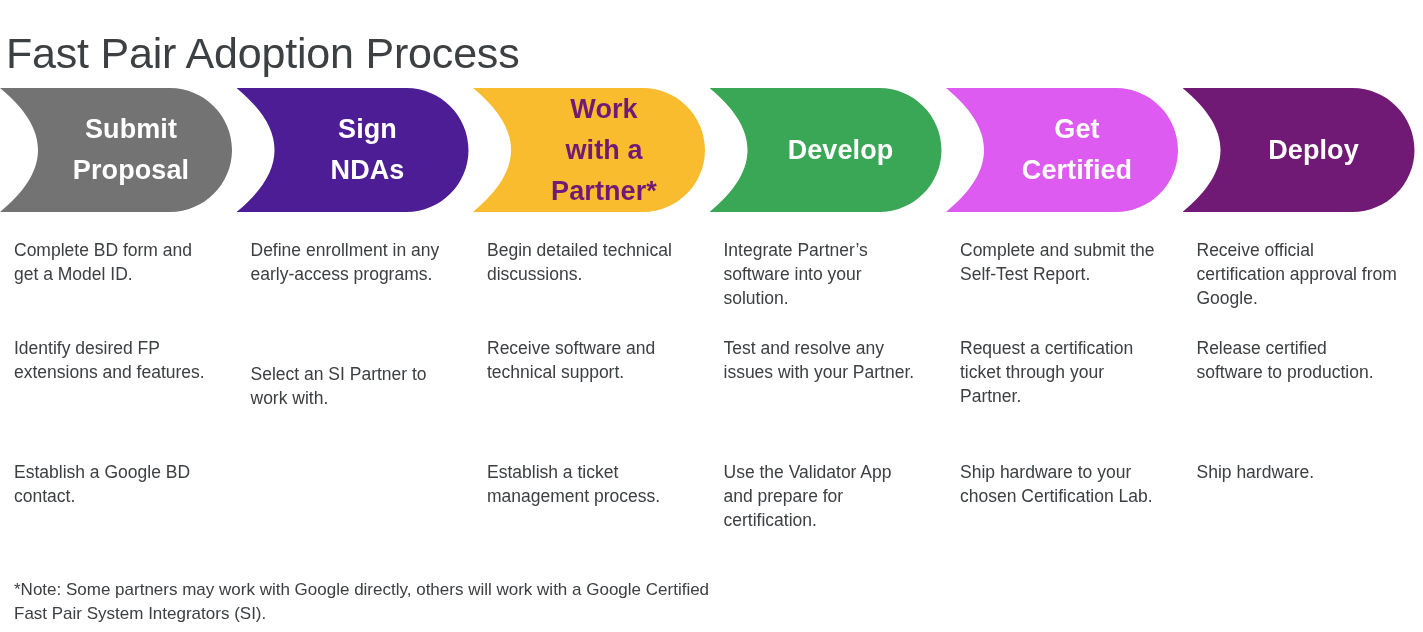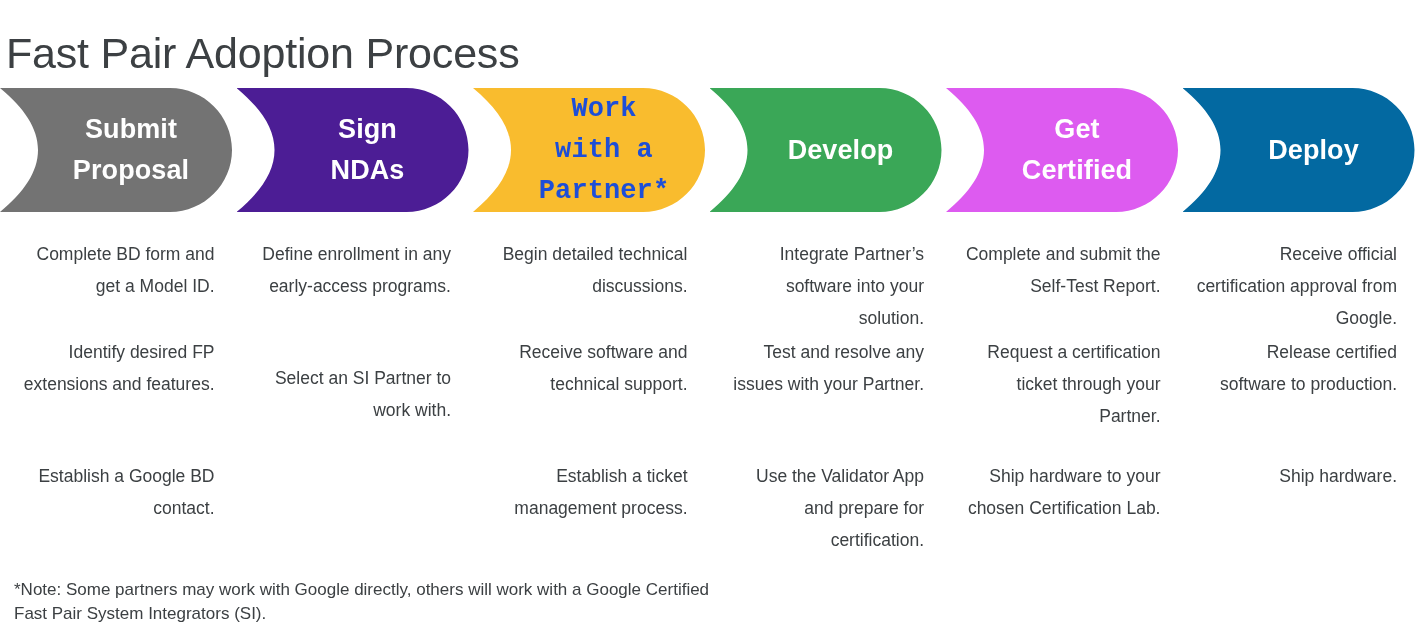--- a/index.html
+++ b/index.html
@@ -79,26 +79,25 @@
     display: flex;
   }
   .column {
     width: 236.5px;
     padding-right: 22px;
     padding-left: 14px;
   }
   .column:first-child { padding-left: 14px; }
   .step-item {
     font-size: 17.5px;
-    line-height: 32px;
+    line-height: 24px;
     color: #3c4043;
     font-weight: 400;
     margin: 0 0 22px 0;
     min-height: 96px;
-    text-align: right;
   }
   .step-item:last-child { min-height: 0; margin-bottom: 0; }
 
   
   .row-slot-0 { height: 98px; margin-bottom: 0; min-height: 0; }
   .row-slot-1 { height: 124px; margin-bottom: 0; min-height: 0; }
   .row-slot-2 { height: auto;  margin-bottom: 0; min-height: 0; }
 
   
   .footnote {
@@ -122,32 +121,32 @@
 
   <div class="chevron" style="left: 0px; background: #737373;">
         <div class="chevron-label" style="color: rgb(255, 255, 255);">Submit
 Proposal</div>
       </div>
       <div class="chevron" style="left: 236.5px; background: #4c1d95;">
         <div class="chevron-label" style="color: rgb(255, 255, 255);">Sign
 NDAs</div>
       </div>
       <div class="chevron" style="left: 473px; background: rgb(249, 188, 46);">
-        <div class="chevron-label" style="color: #1d4ed8; font-family: Liberation Mono, monospace;">Work
+        <div class="chevron-label" style="color: #701a75;">Work
 with a
 Partner*</div>
       </div>
       <div class="chevron" style="left: 709.5px; background: rgb(58, 167, 87);">
         <div class="chevron-label" style="color: rgb(255, 255, 255);">Develop</div>
       </div>
       <div class="chevron" style="left: 946px; background: rgb(221, 91, 240);">
         <div class="chevron-label" style="color: rgb(255, 255, 255);">Get
 Certified</div>
       </div>
-      <div class="chevron" style="left: 1182.5px; background: #0369a1;">
+      <div class="chevron" style="left: 1182.5px; background: #701a75;">
         <div class="chevron-label" style="color: rgb(255, 255, 255);">Deploy</div>
       </div>
     </div>
 
   <div class="columns">
 
   <div class="column">
         <p class="step-item row-slot-0">Complete BD form and get a Model ID.</p>
         <p class="step-item row-slot-1">Identify desired FP extensions and features.</p>
         <p class="step-item row-slot-2">Establish a Google BD contact.</p>

